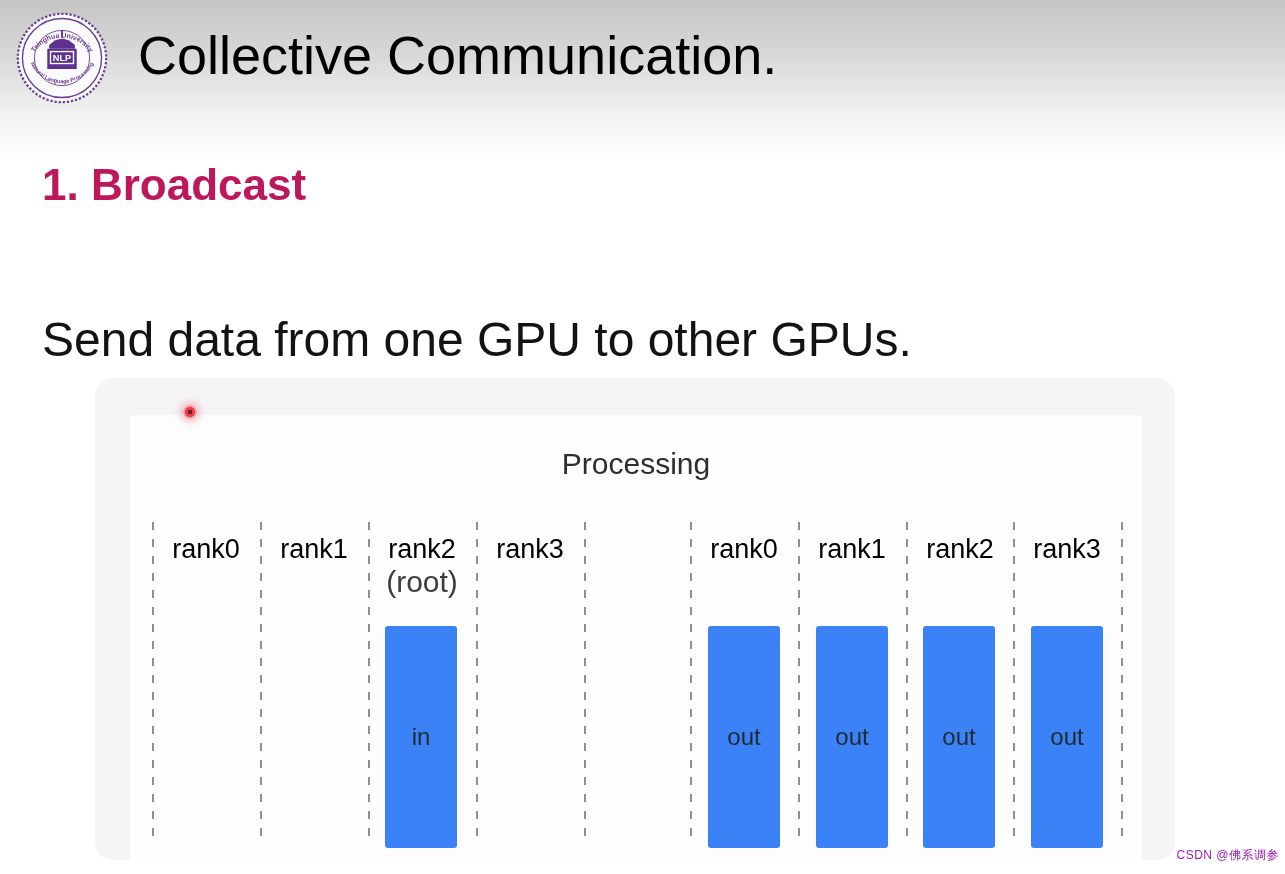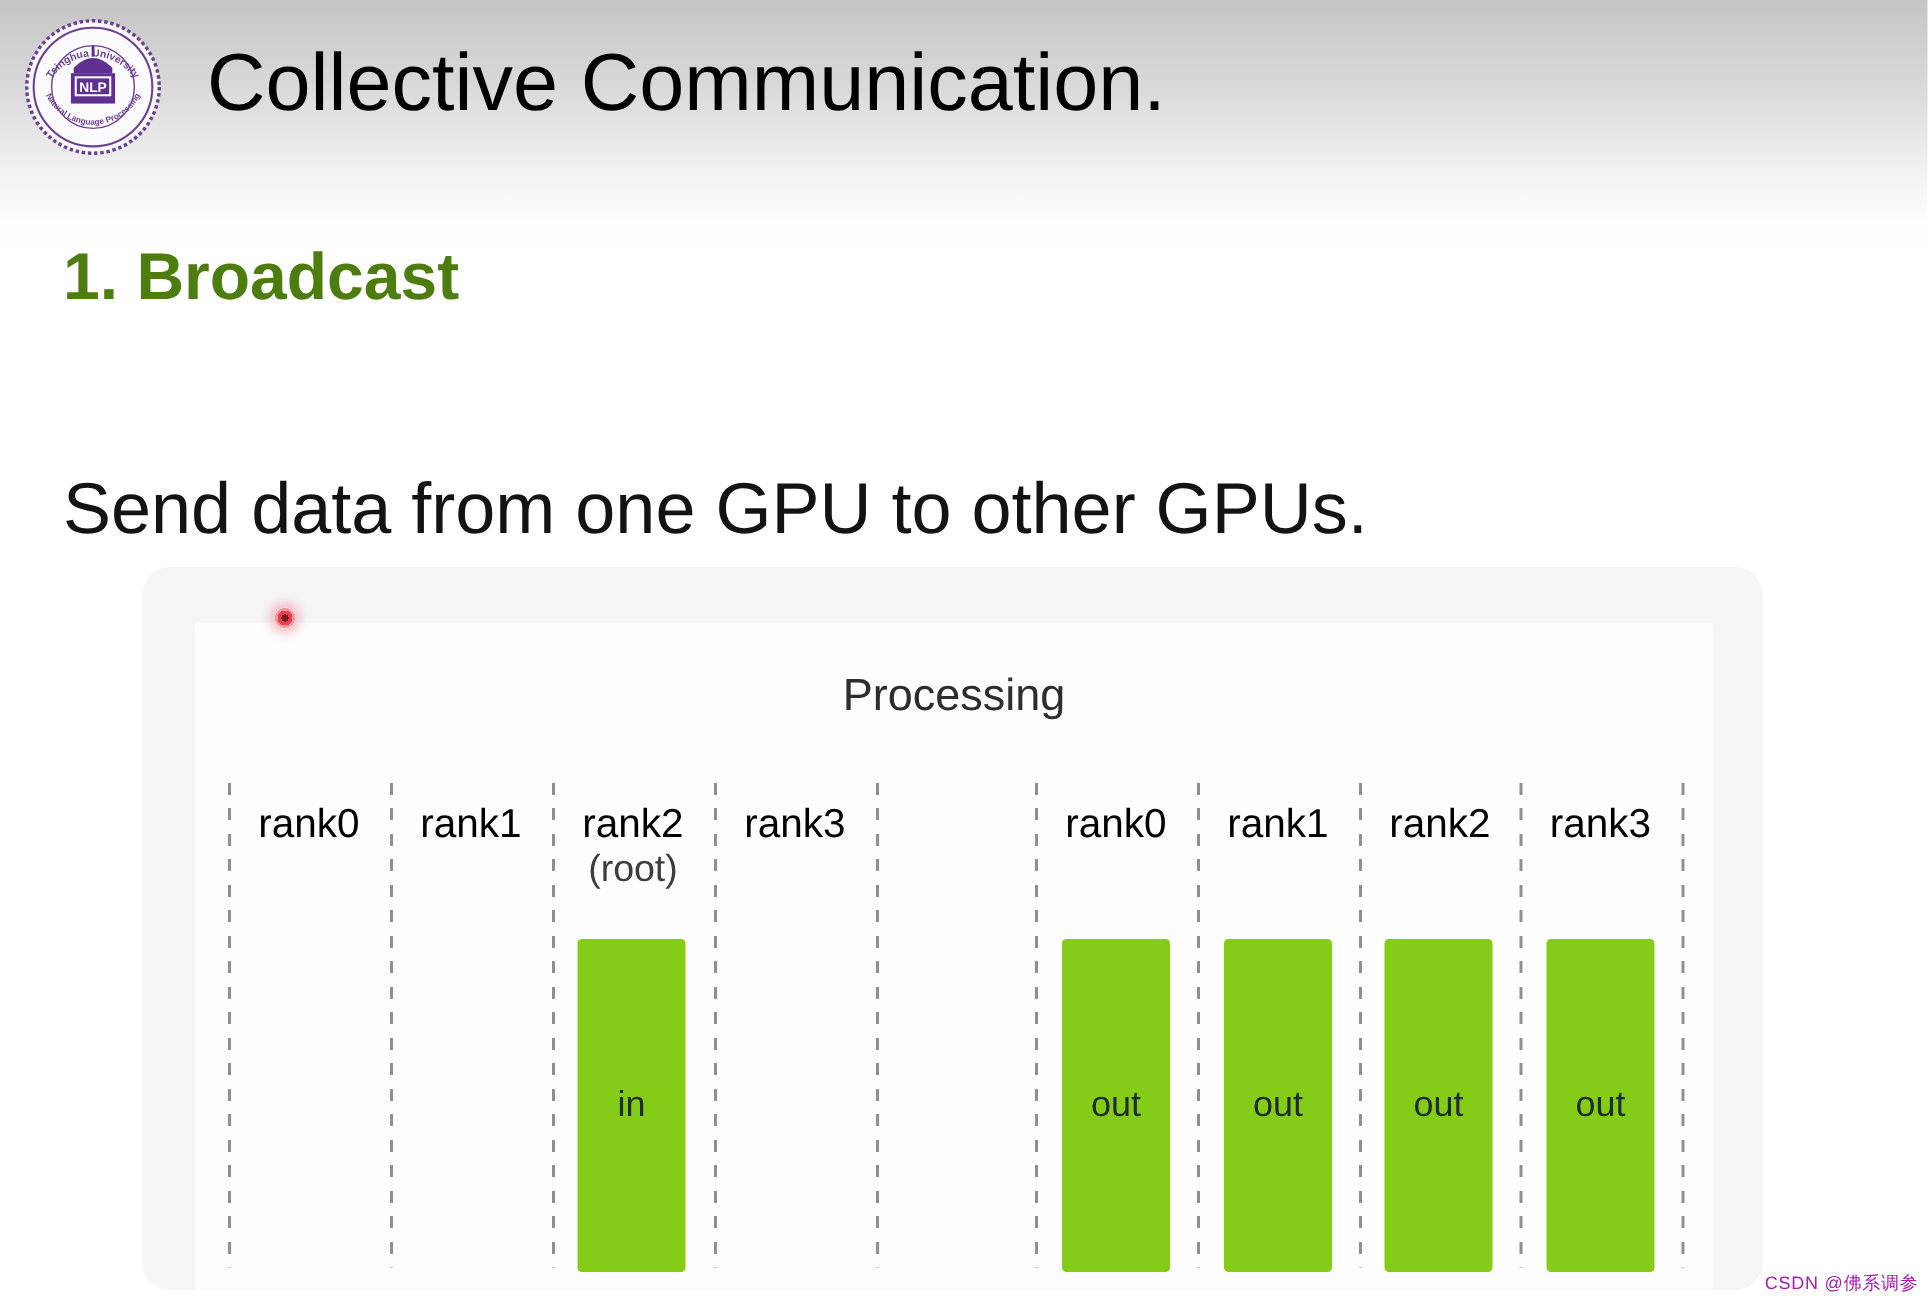--- a/index.html
+++ b/index.html
@@ -14,21 +14,21 @@
   .logo{left:16px;top:10px;width:92px;height:96px;}
   .slide-title{
     left:138px;top:24px;width:900px;
     font-size:54px;font-weight:500;letter-spacing:0px;
     color:#000000;
   }
 
   
   .heading{
     left:42px;top:160px;width:700px;
-    font-size:44px;font-weight:600;color:#4d7c0f;
+    font-size:44px;font-weight:600;color:#be185d;
   }
   .subtitle{
     left:42px;top:312px;width:900px;
     font-size:48px;font-weight:500;color:#131313;
   }
 
   
   .card-outer{
     left:95px;top:378px;width:1080px;height:482px;
     background:#f5f5f7;border-radius:18px;
@@ -45,25 +45,25 @@
   .vline{
     top:522px;height:323px;width:2px;
     background:repeating-linear-gradient(to bottom,#8f8f8f 0 8px,transparent 8px 17px);
   }
   .rank-label{
     top:534px;width:108px;text-align:center;
     font-size:27px;font-weight:400;color:#000000;
   }
   .root-label{
     top:565px;width:108px;text-align:center;
-    font-size:25px;font-weight:400;color:#3d3d3d;
+    font-size:30px;font-weight:400;color:#3d3d3d;
   }
   .block{
     top:626px;width:72px;height:222px;border-radius:3px;
-    background:#84cc16;
+    background:#3b82f6;
     display:flex;align-items:center;justify-content:center;
     font-size:24px;color:#1e2b33;
   }
 
   
   .laser{
     left:183px;top:405px;width:14px;height:14px;border-radius:50%;
     background:radial-gradient(circle at 50% 50%,
       #7e1822 0 2.5px,#e8404e 2.5px 5px,
       rgba(240,120,130,0.75) 5px 6.5px,rgba(247,180,186,0) 7px);

